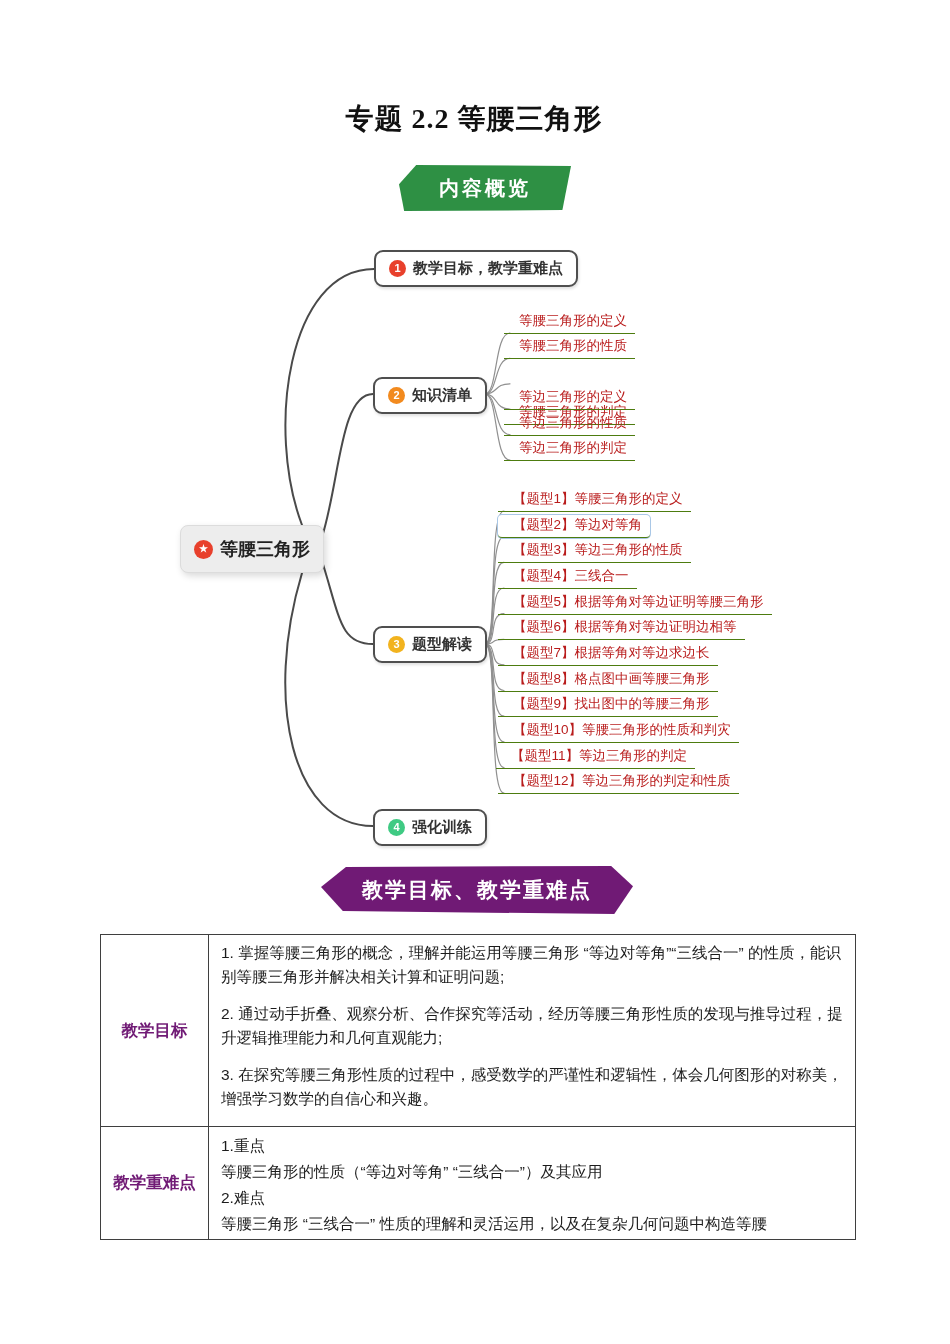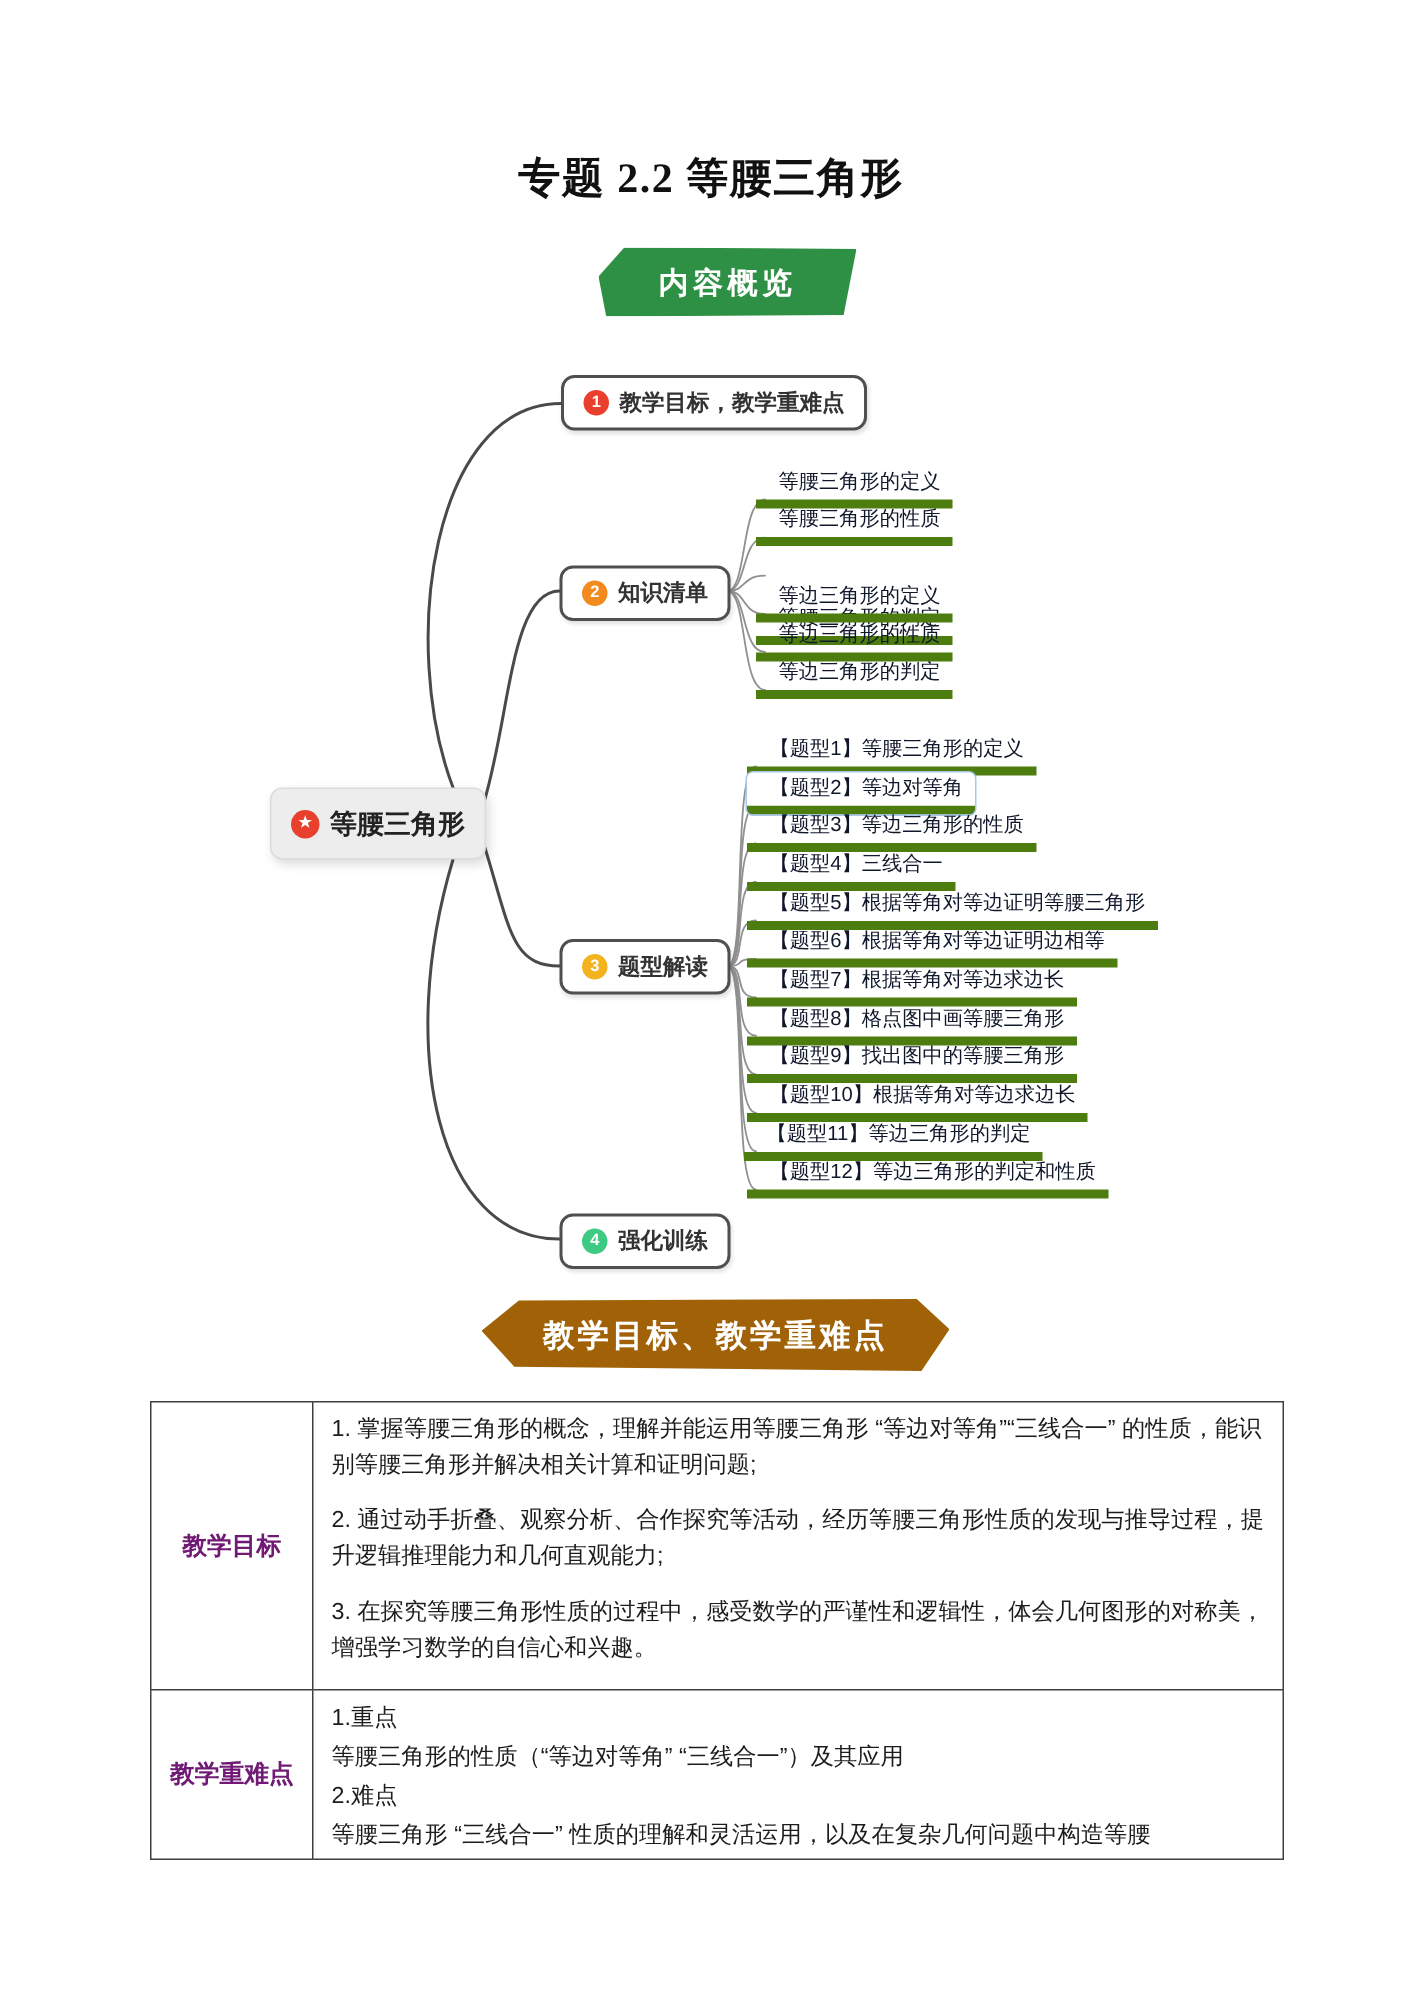--- a/index.html
+++ b/index.html
@@ -46,22 +46,22 @@
   .mm-b3 { left:373px; top:626px; }
   .mm-b4 { left:373px; top:809px; }
   .badge {
     flex:0 0 auto; width:17px; height:17px; border-radius:50%;
     display:flex; align-items:center; justify-content:center;
     color:#fff; font-size:11px; font-weight:bold; line-height:1;
   }
   .badge-root { width:19px; height:19px; font-size:10px; }
   .mm-child {
     position:absolute; white-space:nowrap;
-    font-size:13.5px; line-height:18px; color:#0f172a;
-    padding:1px 8px 3px 15px; border-bottom:6px solid #4d7c0f;
+    font-size:13.5px; line-height:18px; color:#b91c1c;
+    padding:1px 8px 3px 15px; border-bottom:1px solid #4d7c0f;
     background:transparent;
   }
   .mm-child.selected {
     box-shadow:0 0 0 1px #a9c7e6; border-radius:4px; background:#ffffff;
   }
   
   .doc-table {
     position:absolute; left:100px; top:934px; width:756px;
     border-collapse:collapse; table-layout:fixed;
   }
@@ -154,26 +154,26 @@
   <div id="topic-children">
       <div class="mm-child" style="left: 498px; top: 489px;">【题型1】等腰三角形的定义</div>
       <div class="mm-child selected" style="left: 498px; top: 514.65px;">【题型2】等边对等角</div>
       <div class="mm-child" style="left: 498px; top: 540.3px;">【题型3】等边三角形的性质</div>
       <div class="mm-child" style="left: 498px; top: 565.95px;">【题型4】三线合一</div>
       <div class="mm-child" style="left: 498px; top: 591.6px;">【题型5】根据等角对等边证明等腰三角形</div>
       <div class="mm-child" style="left: 498px; top: 617.25px;">【题型6】根据等角对等边证明边相等</div>
       <div class="mm-child" style="left: 498px; top: 642.9px;">【题型7】根据等角对等边求边长</div>
       <div class="mm-child" style="left: 498px; top: 668.55px;">【题型8】格点图中画等腰三角形</div>
       <div class="mm-child" style="left: 498px; top: 694.2px;">【题型9】找出图中的等腰三角形</div>
-      <div class="mm-child" style="left: 498px; top: 719.85px;">【题型10】根据等角对等边求边长</div>
+      <div class="mm-child" style="left: 498px; top: 719.85px;">【题型10】等腰三角形的性质和判灾</div>
       <div class="mm-child" style="left: 496px; top: 745.5px;">【题型11】等边三角形的判定</div>
       <div class="mm-child" style="left: 498px; top: 771.15px;">【题型12】等边三角形的判定和性质</div>
     </div>
 
-  <div class="banner banner-teaching" style="background: #a16207;">
+  <div class="banner banner-teaching" style="background: #701a75;">
     <span>教学目标、教学重难点</span>
   </div>
 
   <table class="doc-table">
     <tbody>
         <tr class="row-goals">
       <td class="th-cell">教学目标</td>
       <td class="content-cell" id="goals-content">
             <p>1. 掌握等腰三角形的概念，理解并能运用等腰三角形 “等边对等角”“三线合一” 的性质，能识别等腰三角形并解决相关计算和证明问题;</p>
             <p>2. 通过动手折叠、观察分析、合作探究等活动，经历等腰三角形性质的发现与推导过程，提升逻辑推理能力和几何直观能力;</p>

